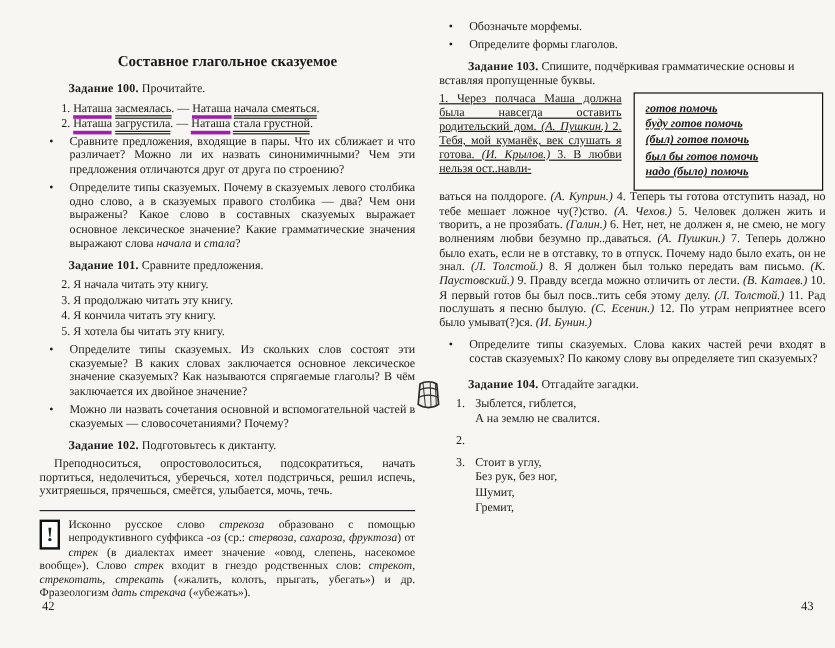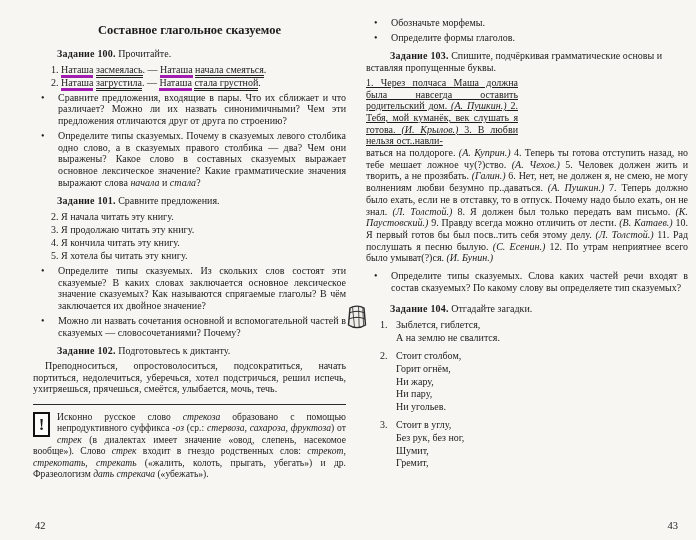--- a/index.html
+++ b/index.html
@@ -6,21 +6,21 @@
   html,body { width:696px; height:540px; }
   body {
     font-family: "Liberation Serif", "DejaVu Serif", serif;
     color:#1c1c1c;
     background: linear-gradient(90deg,#c9c9c4 0px,#ececе8 12px,#f7f6f2 34px,#f8f7f3 660px,#e6e5e1 686px,#c6c6c1 696px);
     background-color:#f7f6f2;
     overflow:hidden;
   }
   .spread { position:relative; width:696px; height:540px; }
   .page { position:absolute; top:0; bottom:0; font-size:10px; line-height:11.7px; }
-  .page-left  { left:33px;  width:313px; padding-top:15px; }
+  .page-left  { left:33px;  width:313px; padding-top:36px; }
   .page-right { left:366px; width:322px; padding-top:14px; }
 
   .title { text-align:center; font-weight:bold; font-size:12.5px; line-height:15px; margin:8px 0 10px; }
 
   .task-head { text-indent:24px; margin:7px 0 3px; text-align:left; }
   .task-head b { letter-spacing:.2px; }
 
   .sent { margin-left:18px; line-height:13px; }
   .u1 { border-bottom:3px solid #a21caf; padding-bottom:0; }
   .u2 { border-bottom:3px double #222; padding-bottom:0; }
@@ -33,21 +33,21 @@
 
   .rule { border:0; border-top:1.2px solid #2a2a2a; margin:9px 0 6px; }
 
   .note { text-align:justify; font-size:9.6px; line-height:11.4px; }
   .note-icon {
     float:left; width:17px; height:25px; border:2.2px solid #111;
     font-weight:bold; font-size:17px; line-height:22px; text-align:center;
     margin:1px 7px 1px 0; background:#fdfdfb;
   }
 
-  .pagenum { position:absolute; bottom:8px; font-size:10.5px; }
+  .pagenum { position:absolute; bottom:28px; font-size:10.5px; }
   .pn-left { left:2px; }
   .pn-right { right:10px; }
 
   .cols103 { display:flex; gap:10px; margin-top:2px;text-decoration:underline; }
   .col103 { width:152px; text-align:justify; }
   .box103 {
     flex:none; width:158px; height:82px; border:1.4px solid #111;
     padding:6px 9px; font-weight:bold; font-style:italic;
     font-size:10px; line-height:13.3px; text-align:left; background:#fbfaf7;
   }
@@ -122,20 +122,27 @@
     </div>
     <div class="bullet">
       <span class="dot">•</span>
       <div class="btext">Определите формы глаголов.</div>
     </div>
 
     <p class="task-head"><b>Задание 103.</b> <span>Спишите, подчёркивая грамматические основы и вставляя пропущенные буквы.</span></p>
 
     <div class="cols103">
       <div class="col103 first">1. Через полчаса Маша должна была навсегда оставить родительский дом. <i>(А. Пушкин.)</i> 2. Тебя, мой куманёк, век слушать я готова. <i>(И. Крылов.)</i> 3. В любви нельзя ост..навли-</div>
+      <div class="box103">
+        <div>готов помочь</div>
+        <div>буду готов помочь</div>
+        <div>(был) готов помочь</div>
+        <div>был бы готов помочь</div>
+        <div>надо (было) помочь</div>
+      </div>
     </div>
 
     <p class="rest103">ваться на полдороге. <i>(А. Куприн.)</i> 4. Теперь ты готова отступить назад, но тебе мешает ложное чу(?)ство. <i>(А. Чехов.)</i> 5. Человек должен жить и творить, а не прозябать. <i>(Галин.)</i> 6. Нет, нет, не должен я, не смею, не могу волнениям любви безумно пр..даваться. <i>(А. Пушкин.)</i> 7. Теперь должно было ехать, если не в отставку, то в отпуск. Почему надо было ехать, он не знал. <i>(Л. Толстой.)</i> 8. Я должен был только передать вам письмо. <i>(К. Паустовский.)</i> 9. Правду всегда можно отличить от лести. <i>(В. Катаев.)</i> 10. Я первый готов бы был посв..тить себя этому делу. <i>(Л. Толстой.)</i> 11. Рад послушать я песню былую. <i>(С. Есенин.)</i> 12. По утрам неприятнее всего было умыват(?)ся. <i>(И. Бунин.)</i></p>
 
     <div class="bullet" style="margin-top:6px;">
       <span class="dot">•</span>
       <div class="btext">Определите типы сказуемых. Слова каких частей речи входят в состав сказуемых? По какому слову вы определяете тип сказуемых?</div>
     </div>
 
     <div class="task104-wrap">
@@ -153,27 +160,20 @@
       <div class="riddle">
         <span class="rnum">1.</span>
         <div class="rlines">
           <div>Зыблется, гиблется,</div>
           <div>А на землю не свалится.</div>
         </div>
       </div>
 
       <div class="riddle">
         <span class="rnum">2.</span>
-        <div class="rlines">
-          <div>Стоит столбом,</div>
-          <div>Горит огнём,</div>
-          <div>Ни жару,</div>
-          <div>Ни пару,</div>
-          <div>Ни угольев.</div>
-        </div>
       </div>
 
       <div class="riddle">
         <span class="rnum">3.</span>
         <div class="rlines">
           <div>Стоит в углу,</div>
           <div>Без рук, без ног,</div>
           <div>Шумит,</div>
           <div>Гремит,</div>
         </div>

